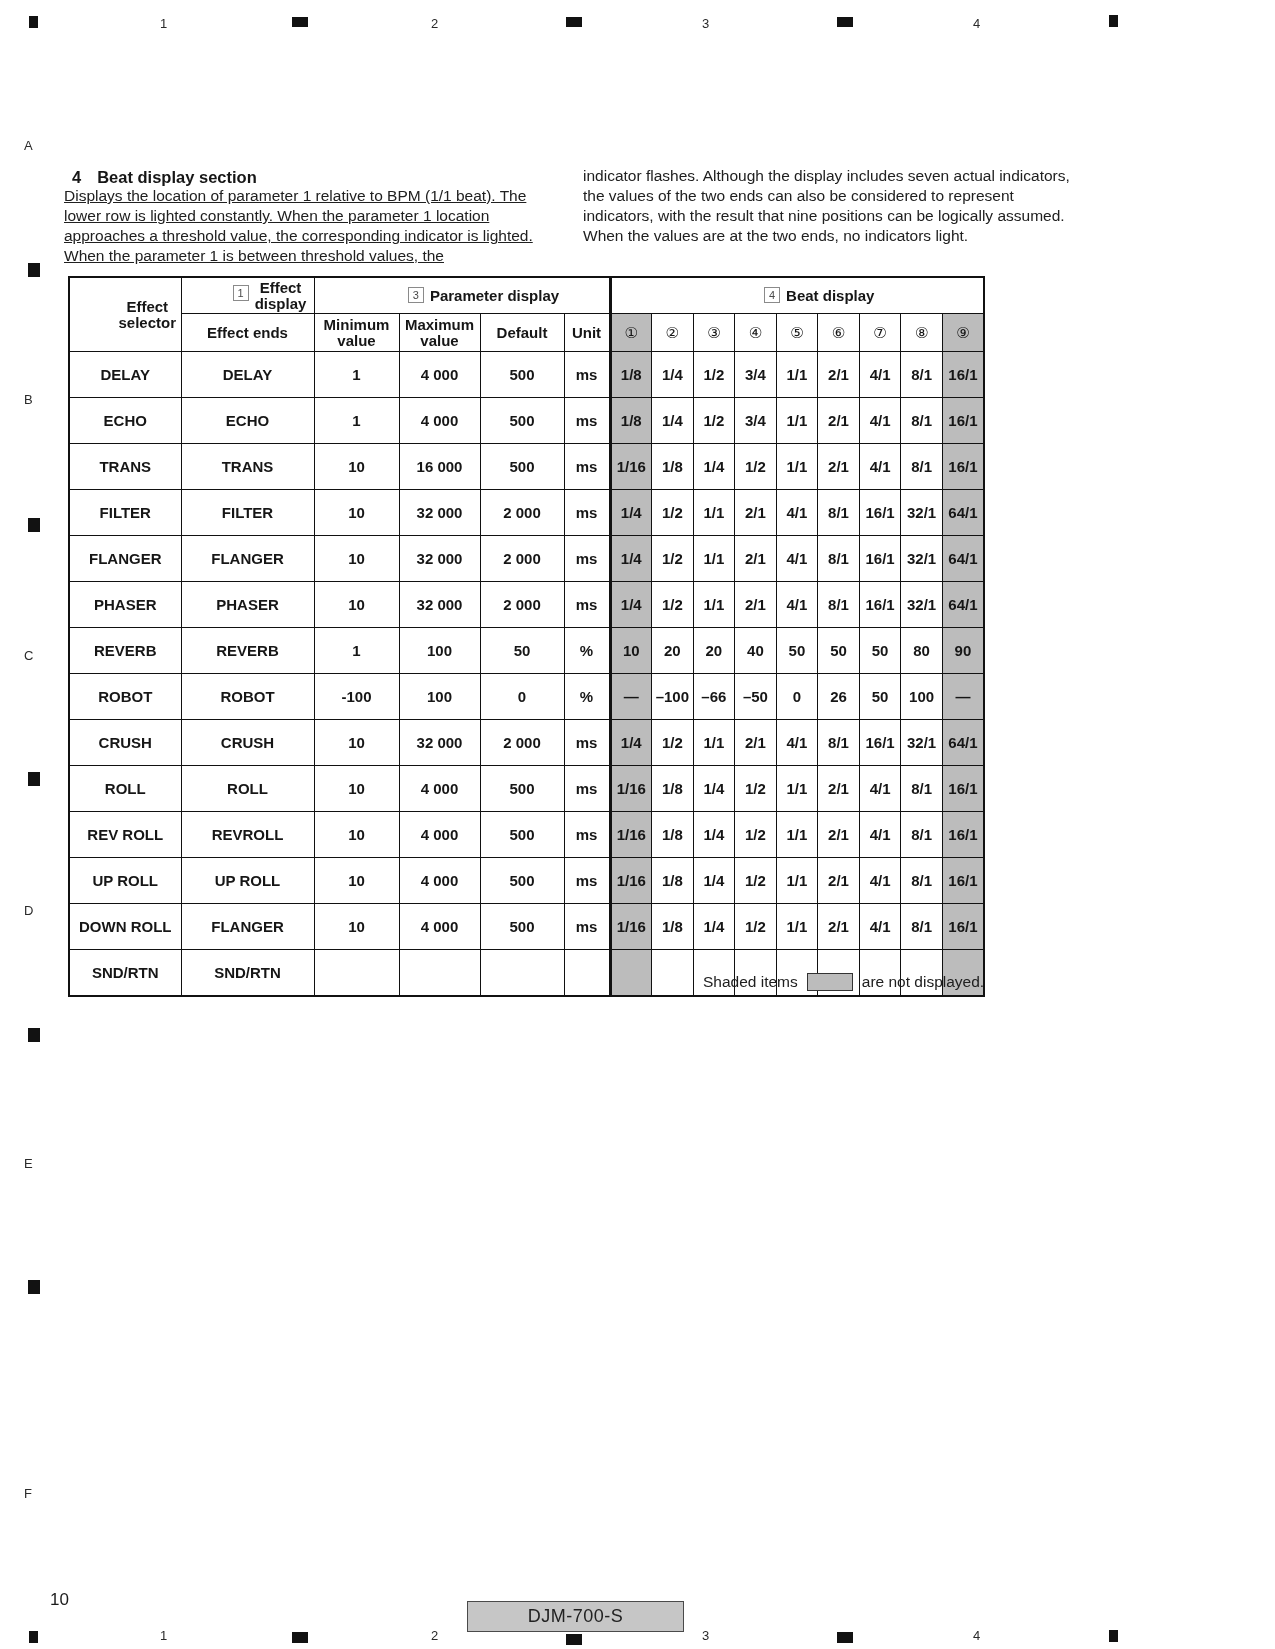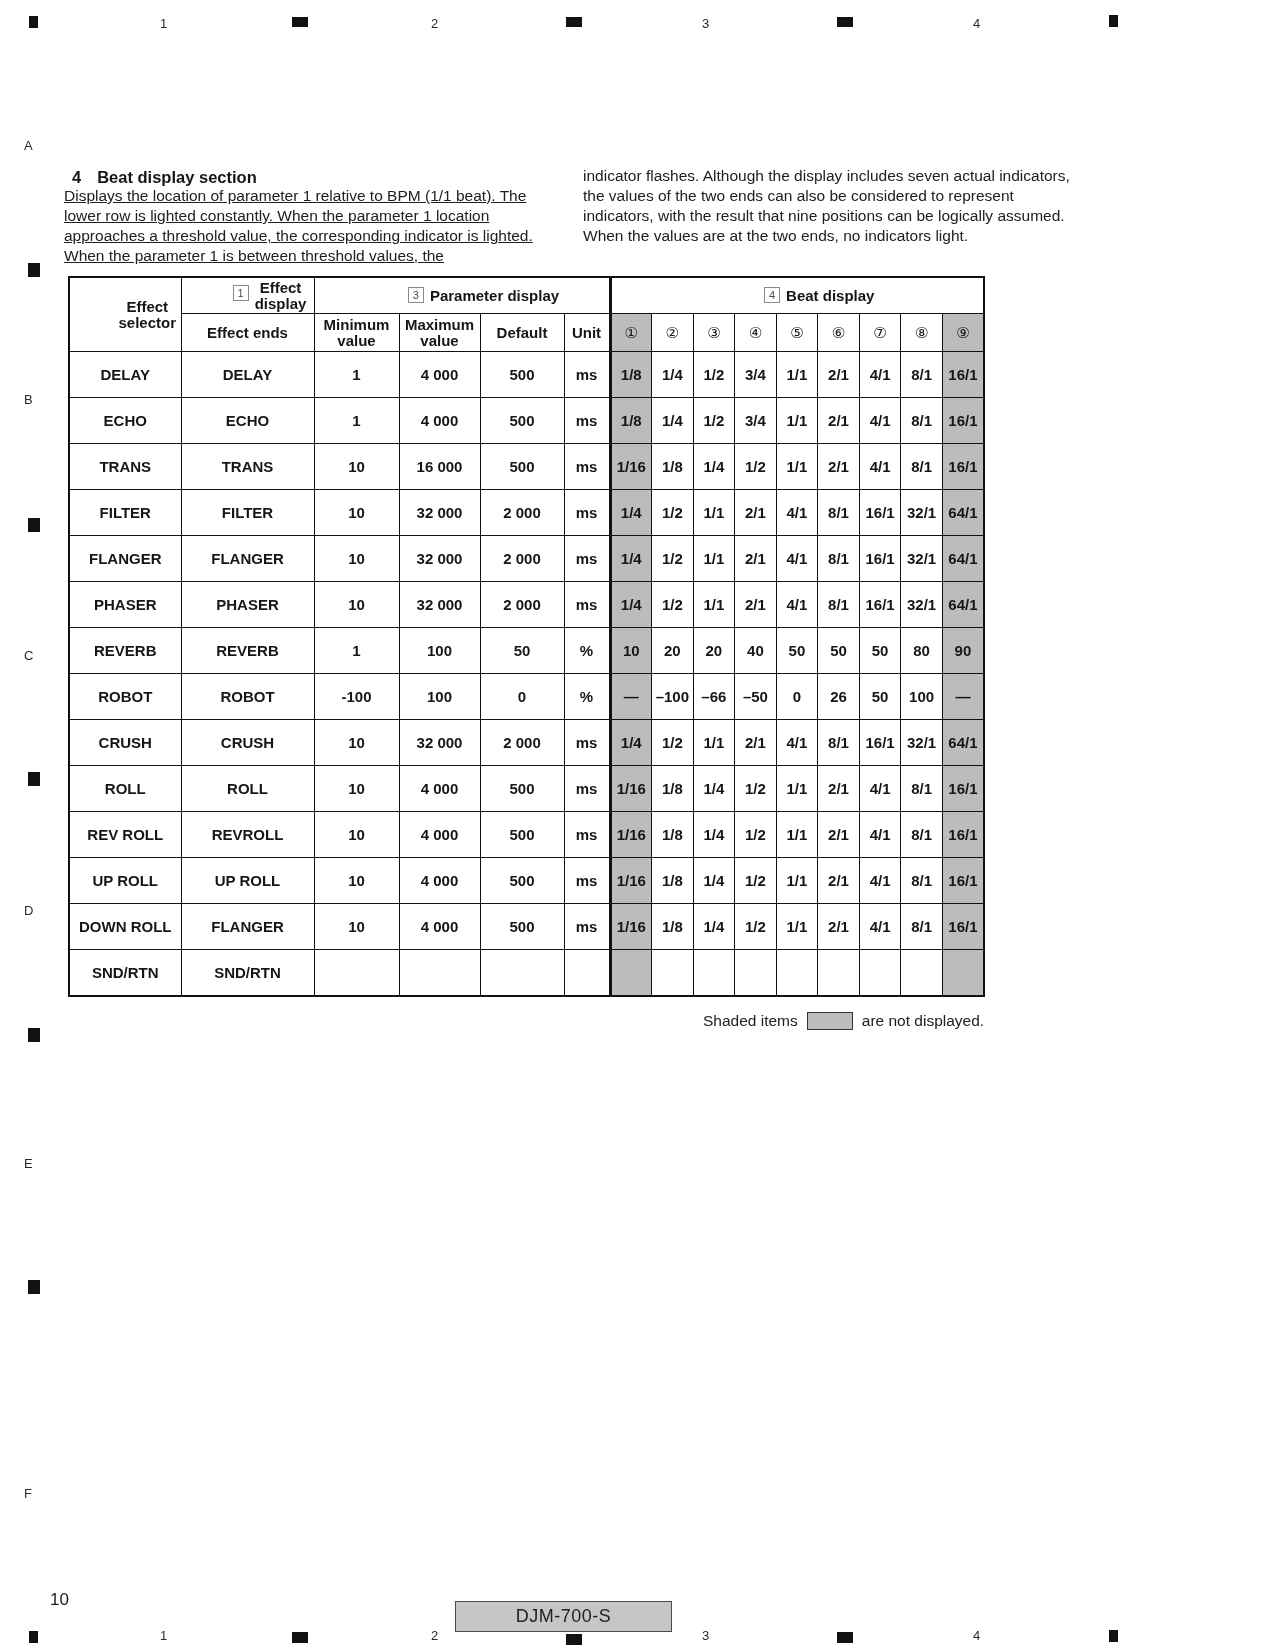--- a/index.html
+++ b/index.html
@@ -26,26 +26,26 @@
   .shaded{background:var(--shaded,#bcbcbc);}
   .beat-sep{border-left:3px solid #111 !important;}
   .circ{font-weight:normal !important;font-size:15px;
         font-family:"DejaVu Sans","Liberation Sans",sans-serif;}
   .prewrap{white-space:pre-line;}
   .refbox{display:inline-block;border:1px solid #8a8a8a;color:#4a4a4a;background:#fff;
         font-size:11px;font-weight:normal;width:14px;height:14px;line-height:14px;
         text-align:center;vertical-align:2px;margin-right:6px;}
   .hdr-stack{display:inline-block;text-align:center;vertical-align:middle;}
 
-  .note{position:absolute;top:1012px;left:703px;display:flex;align-items:flex-start;gap:9px;
+  .note{position:absolute;top:973px;left:703px;display:flex;align-items:flex-start;gap:9px;
         font-size:15.5px;color:#202020;}
   .swatch{width:44px;height:16px;background:var(--shaded,#bcbcbc);border:1px solid #333;}
 
   .page-num{position:absolute;left:50px;top:1590px;font-size:17px;color:#1b1b1b;}
-  .model-box{position:absolute;left:455px;top:1601px;width:215px;height:29px;
+  .model-box{position:absolute;left:467px;top:1601px;width:215px;height:29px;
         background:var(--boxgray,#c6c6c6);border:1px solid #4a4a4a;
         display:flex;align-items:center;justify-content:center;
         font-size:18px;color:#222;letter-spacing:.5px;}
 </style>
 </head>
 <body>
 
 <div class="page" style="--shaded: #bcbcbc; --boxgray: #c6c6c6;">
 
   <div>

